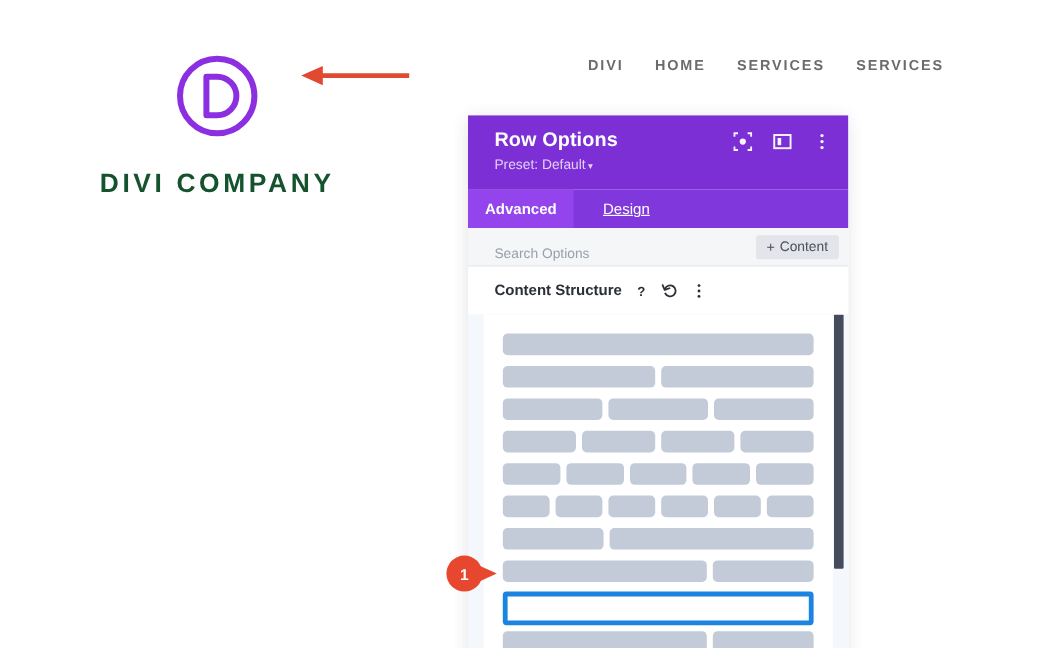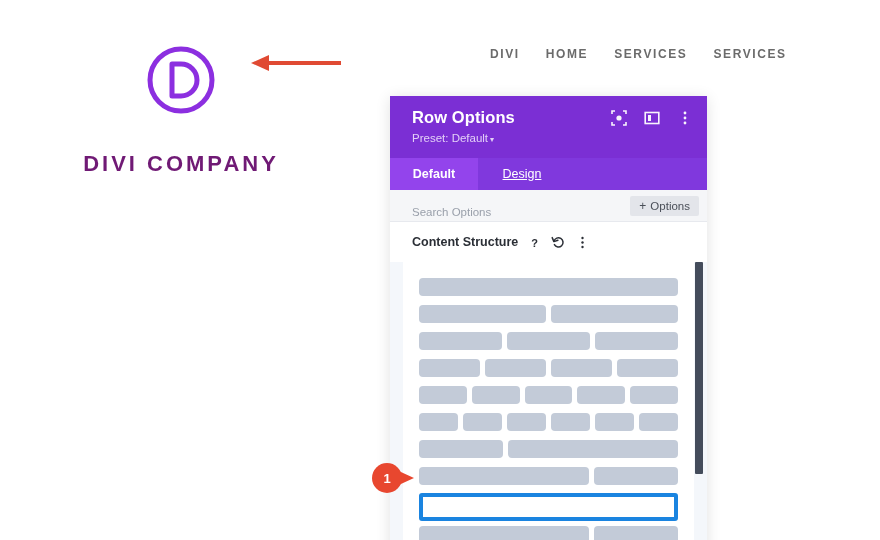--- a/index.html
+++ b/index.html
@@ -11,23 +11,23 @@
   }
   .stage { position: relative; width: 880px; height: 540px; background:#fff; }
 
   
   .logo-wrap {
     position:absolute; left:88px; top:44px; width:186px;
     display:flex; flex-direction:column; align-items:center;
   }
   .logo-mark { width:72px; height:72px; }
   .logo-text {
-    margin-top:35px;
+    margin-top:24px;
     font-size:22px; font-weight:bold; letter-spacing:3px;
-    color:#701a75;
+    color:#14532d;
     font-family:"Liberation Sans", sans-serif;
     white-space:nowrap;
   }
 
   .nav {
     position:absolute; left:490px; top:47px;
     display:flex; gap:26px; align-items:center;
   }
   .nav-item {
     font-size:12px; font-weight:bold; letter-spacing:1.6px;
@@ -196,29 +196,29 @@
         </svg>
         <svg class="hicon" viewBox="0 0 16 16">
           <circle cx="8" cy="3" r="1.4" fill="#ffffff"></circle>
           <circle cx="8" cy="8" r="1.4" fill="#ffffff"></circle>
           <circle cx="8" cy="13" r="1.4" fill="#ffffff"></circle>
         </svg>
       </div>
     </div>
 
     <div class="tabs">
-      <div class="tab t-content">Default</div>
+      <div class="tab t-content">Advanced</div>
       <div class="tab t-design">Design</div>
     </div>
 
     <div class="search-bar">
       <input class="search-input" type="text" placeholder="Search Options" style="">
       <button class="filter-btn">
         <span class="filter-plus">+</span>
-        <span>Options</span>
+        <span>Content</span>
       </button>
     </div>
 
     <div class="section-head">
       <span class="section-title">Content Structure</span>
       <span class="sh-icon">
         <svg viewBox="0 0 15 15" width="15" height="15">
           <text x="7.5" y="11.5" font-size="11" font-family="Liberation Sans, sans-serif" font-weight="bold" text-anchor="middle" fill="#2b2f36">?</text>
         </svg>
       </span>

